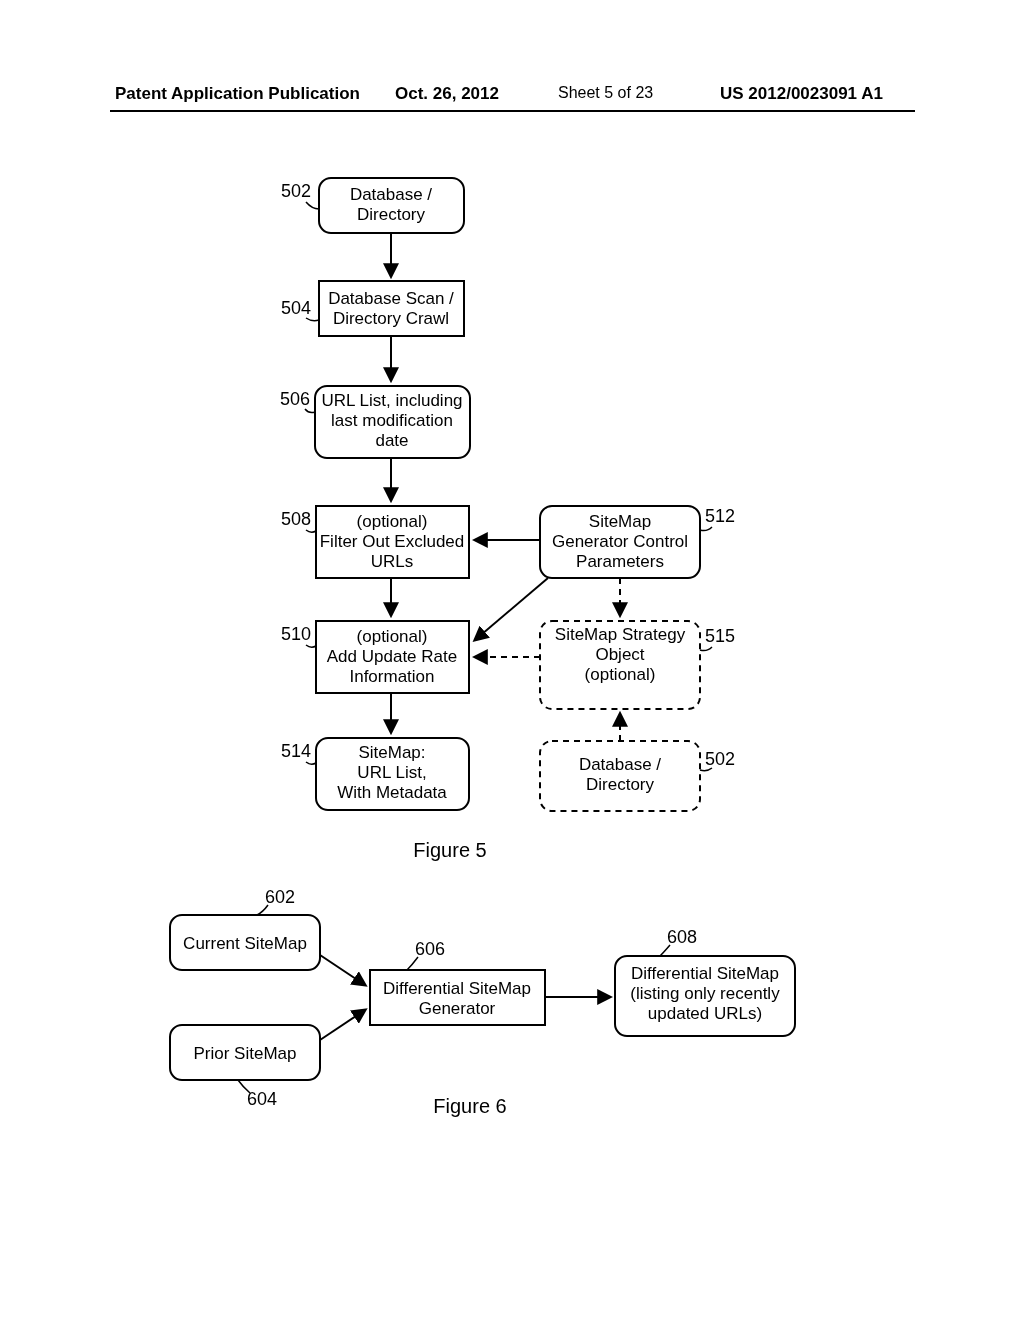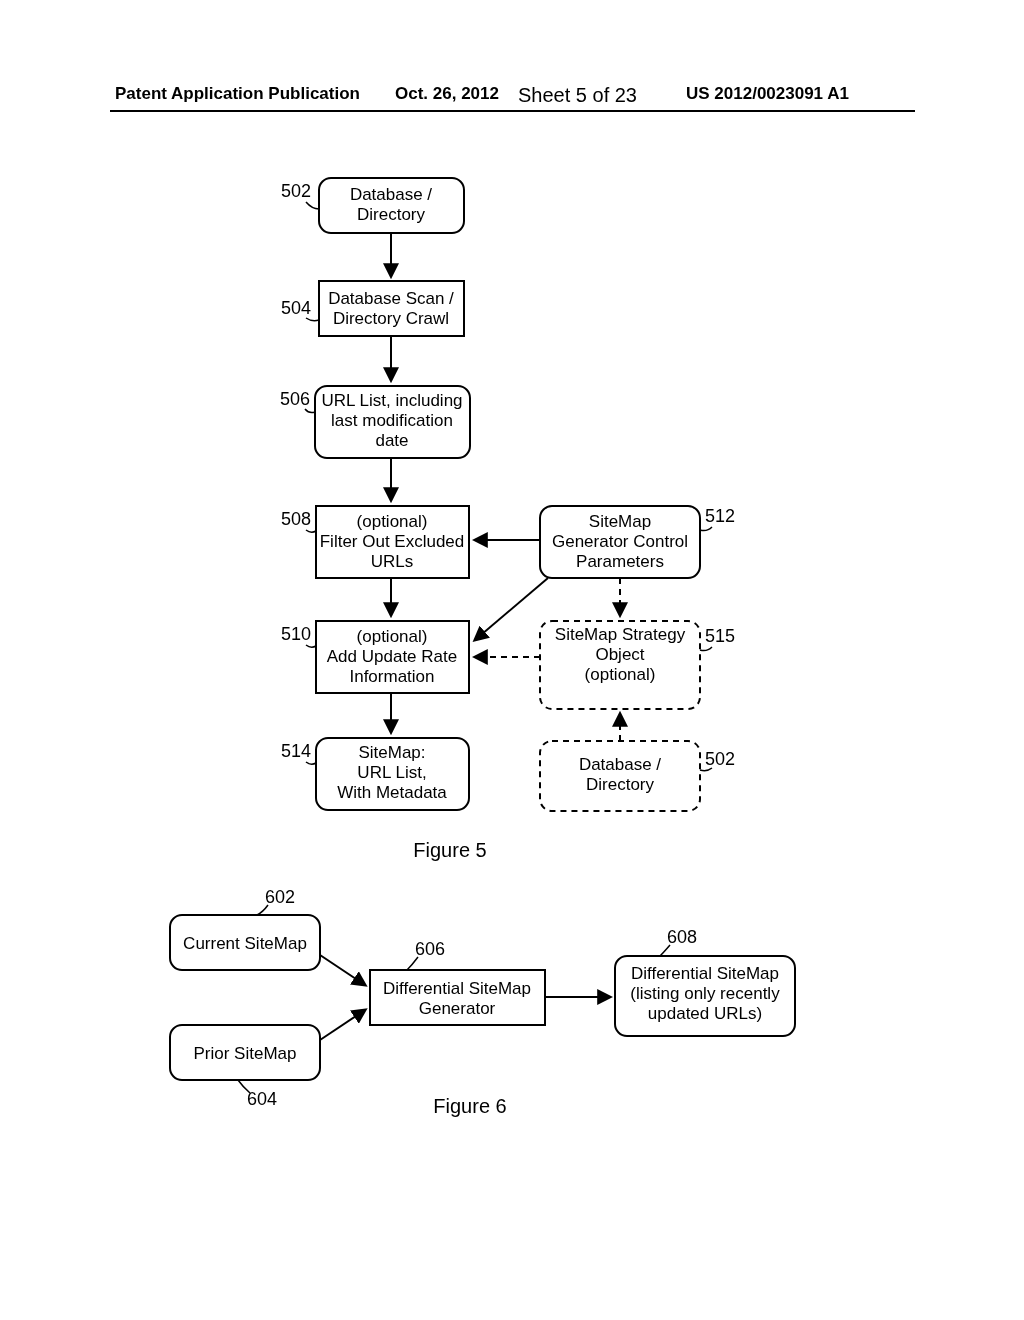--- a/index.html
+++ b/index.html
@@ -17,22 +17,22 @@
     width: 1024px; height: 1032px;
   }
   .hdr {
     position: absolute;
     top: 84px;
     font-weight: bold;
     font-size: 17px;
   }
   .hdr.pub { left: 115px; }
   .hdr.date { left: 395px; }
-  .hdr.sheet { left: 518px; font-weight: normal; font-size: 20px; }
-  .hdr.docid { left: 686px; }
+  .hdr.sheet { left: 558px; font-weight: normal; font-size: 16px; }
+  .hdr.docid { left: 720px; }
   .rule {
     position: absolute;
     left: 110px;
     top: 110px;
     width: 805px;
     height: 0;
     border-top: 2px solid #000;
   }
   svg.figs {
     position: absolute;

